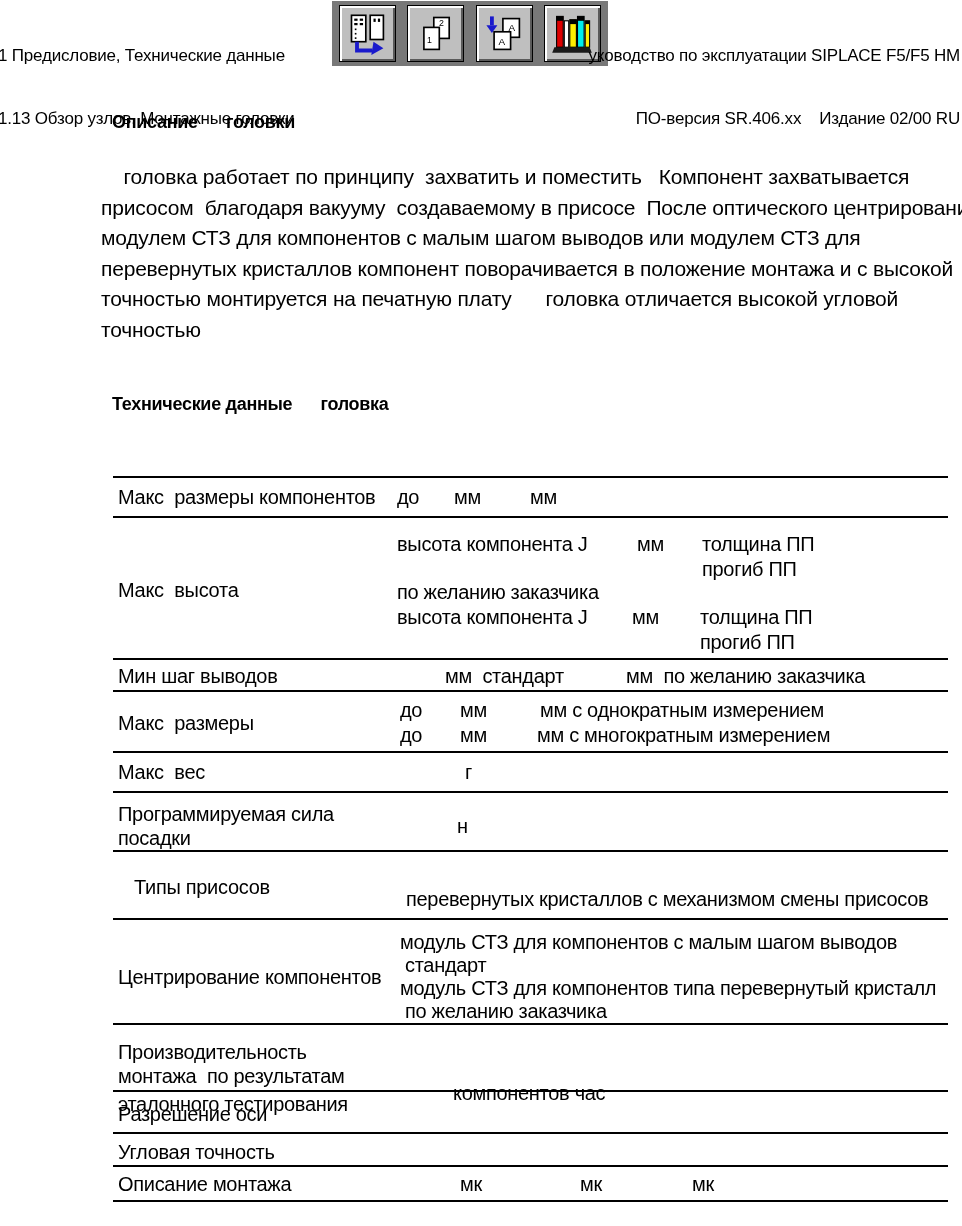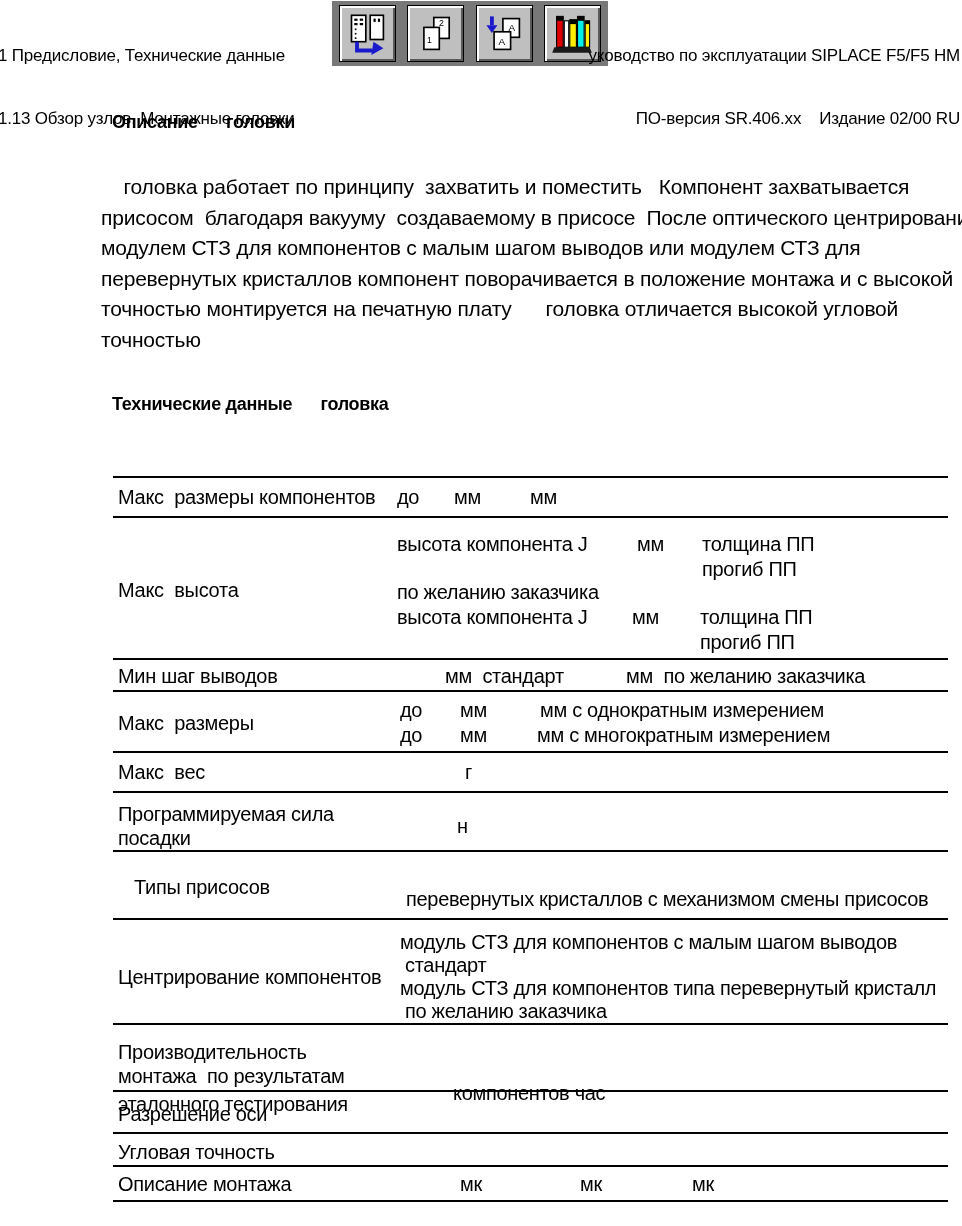--- a/index.html
+++ b/index.html
@@ -12,21 +12,21 @@
            display:flex;align-items:center;justify-content:space-between;padding:0 7px;box-sizing:border-box;}
   .tbtn{width:57px;height:57px;background:#bfbfbf;border:1px solid #000;box-sizing:border-box;
         box-shadow:inset 2px 2px 0 #ffffff, inset -2px -2px 0 #5a5a5a;
         display:flex;align-items:center;justify-content:center;}
   .tbtn svg{display:block;}
   
   .h1{position:absolute;left:112px;font-weight:bold;font-size:18px;letter-spacing:-0.3px;white-space:pre;}
   #title1{top:112px;}
   #title2{top:394px;}
   
-  .para{position:absolute;left:101px;top:172px;width:850px;font-size:21px;line-height:30.5px;
+  .para{position:absolute;left:101px;top:162px;width:850px;font-size:21px;line-height:30.5px;
         letter-spacing:-0.2px;white-space:pre;}
   
   .ttable{position:absolute;left:113px;top:476px;width:835px;border-bottom:2px solid #000;}
   .trow{position:relative;border-top:2px solid #000;box-sizing:border-box;}
   .cell{position:absolute;font-size:20px;letter-spacing:-0.3px;white-space:pre;}
 </style>
 </head>
 <body>
 
 <div class="page">

